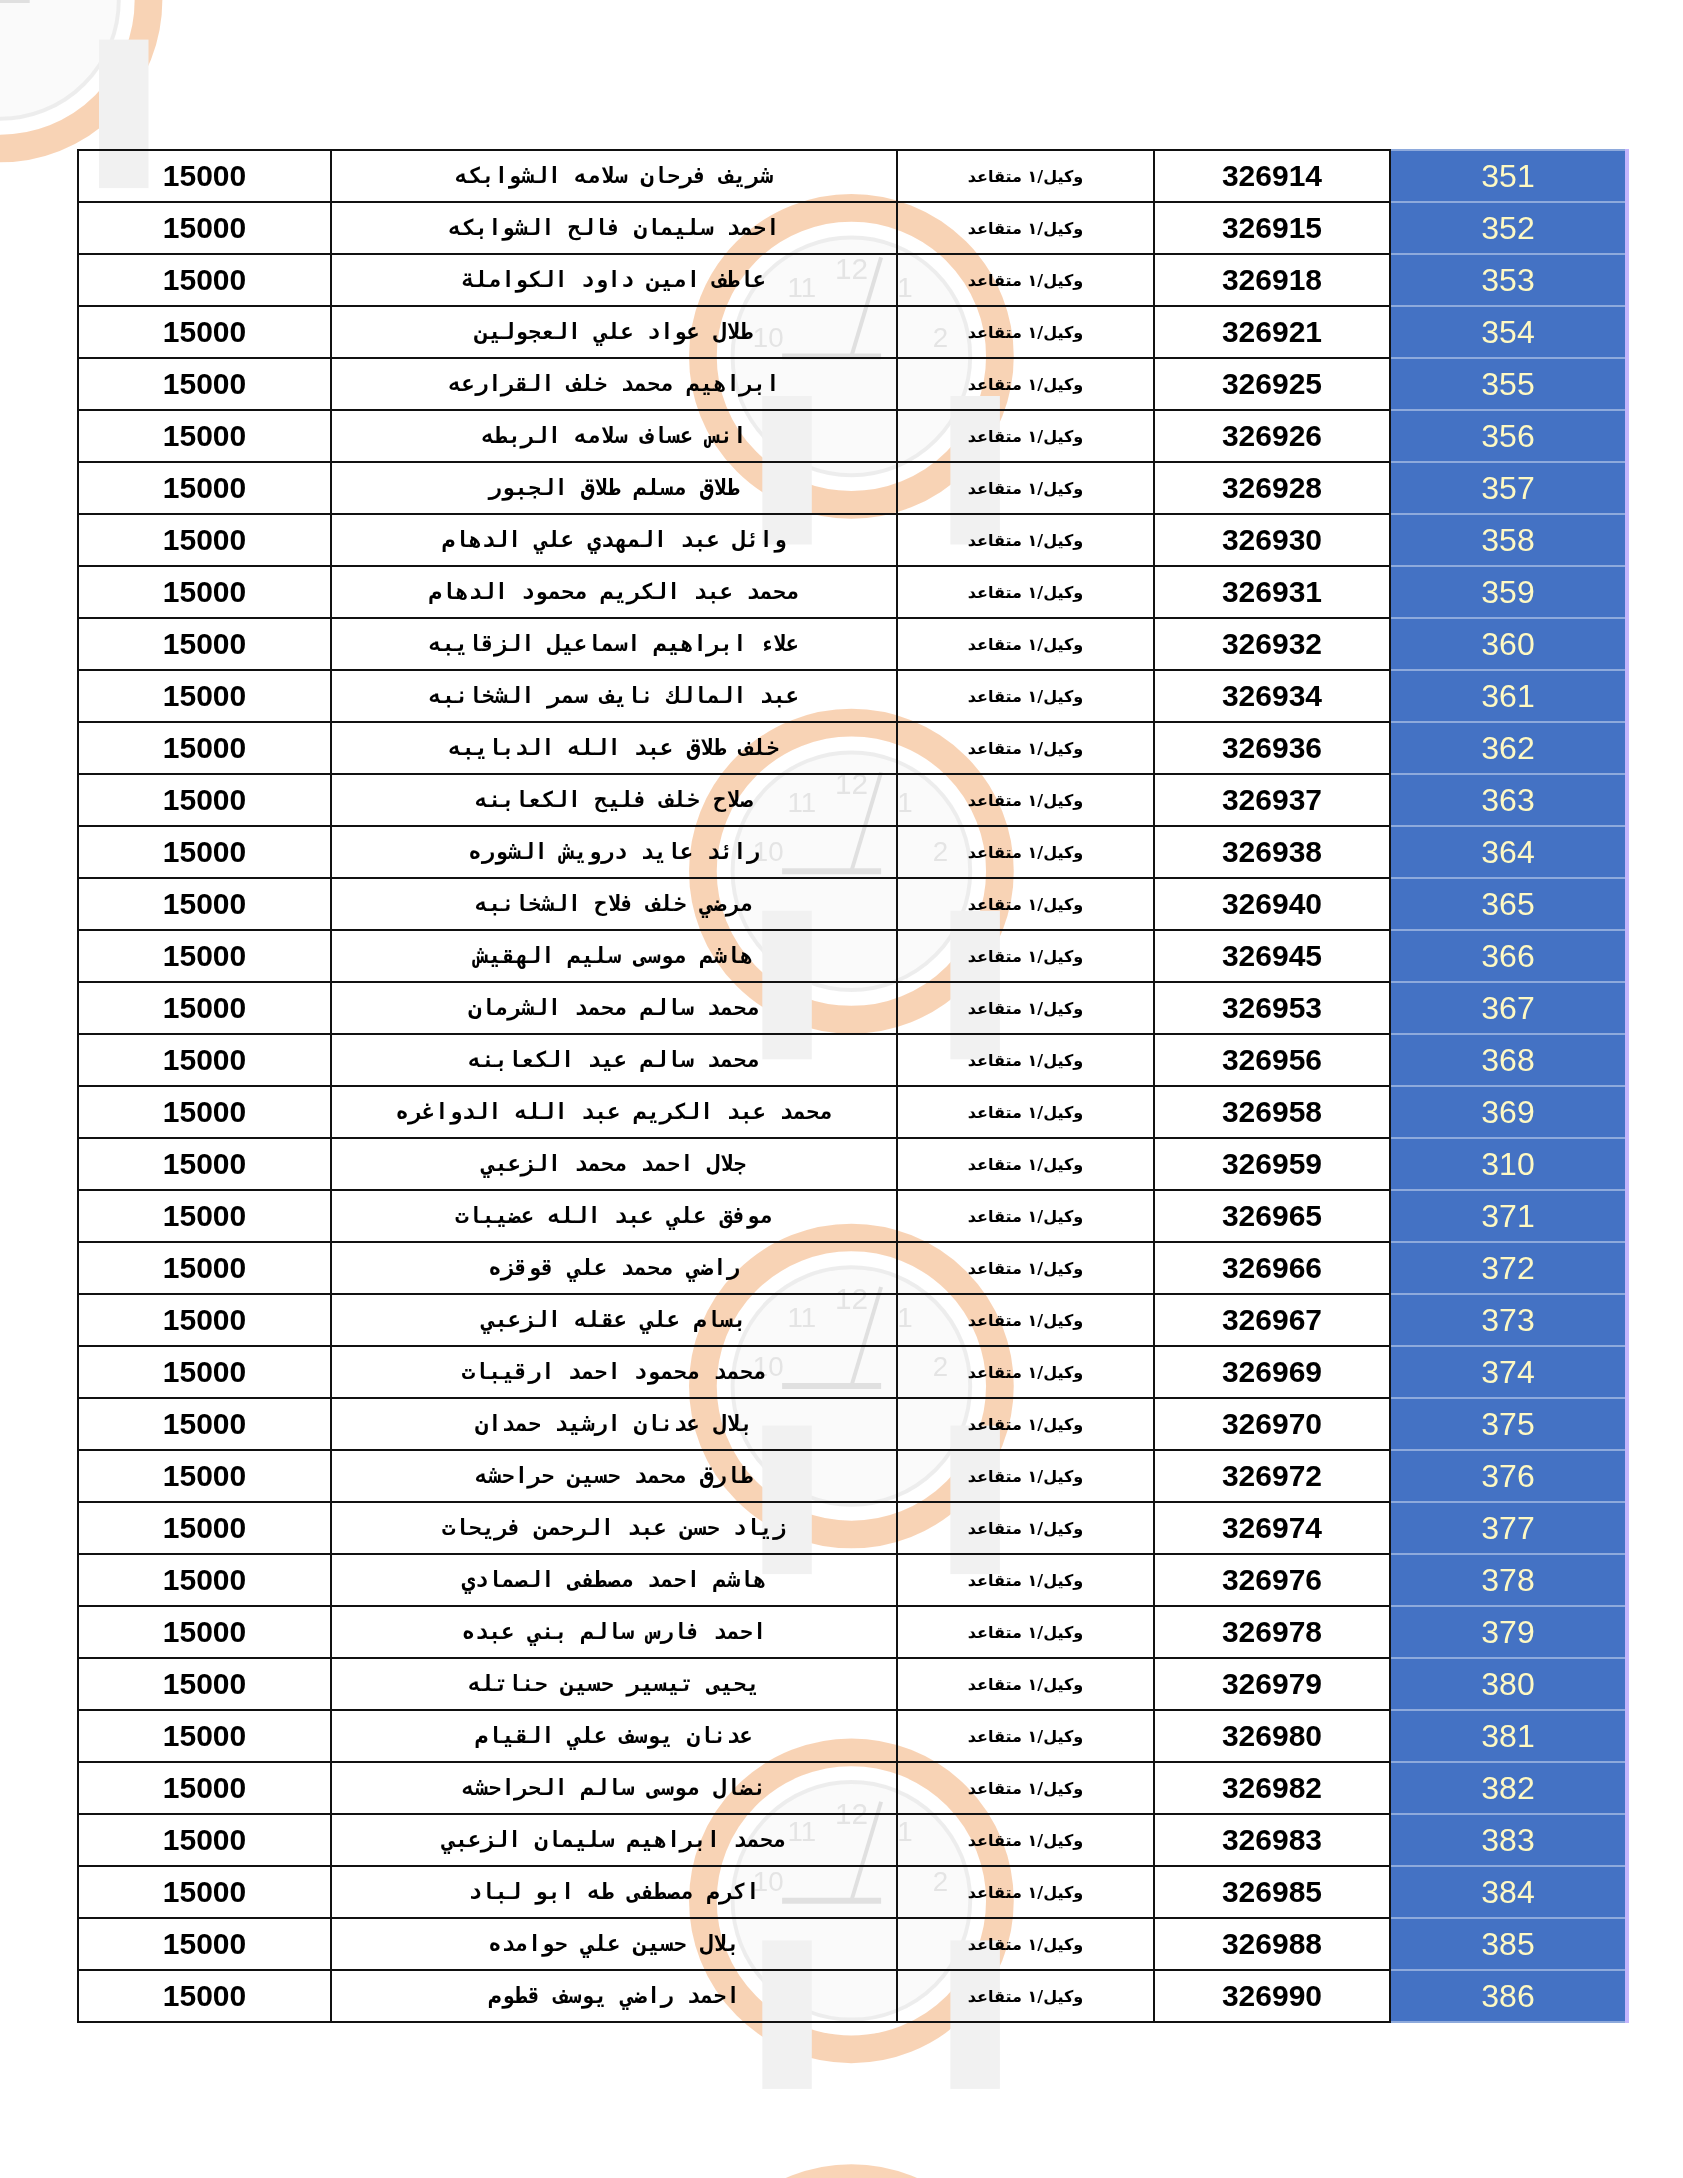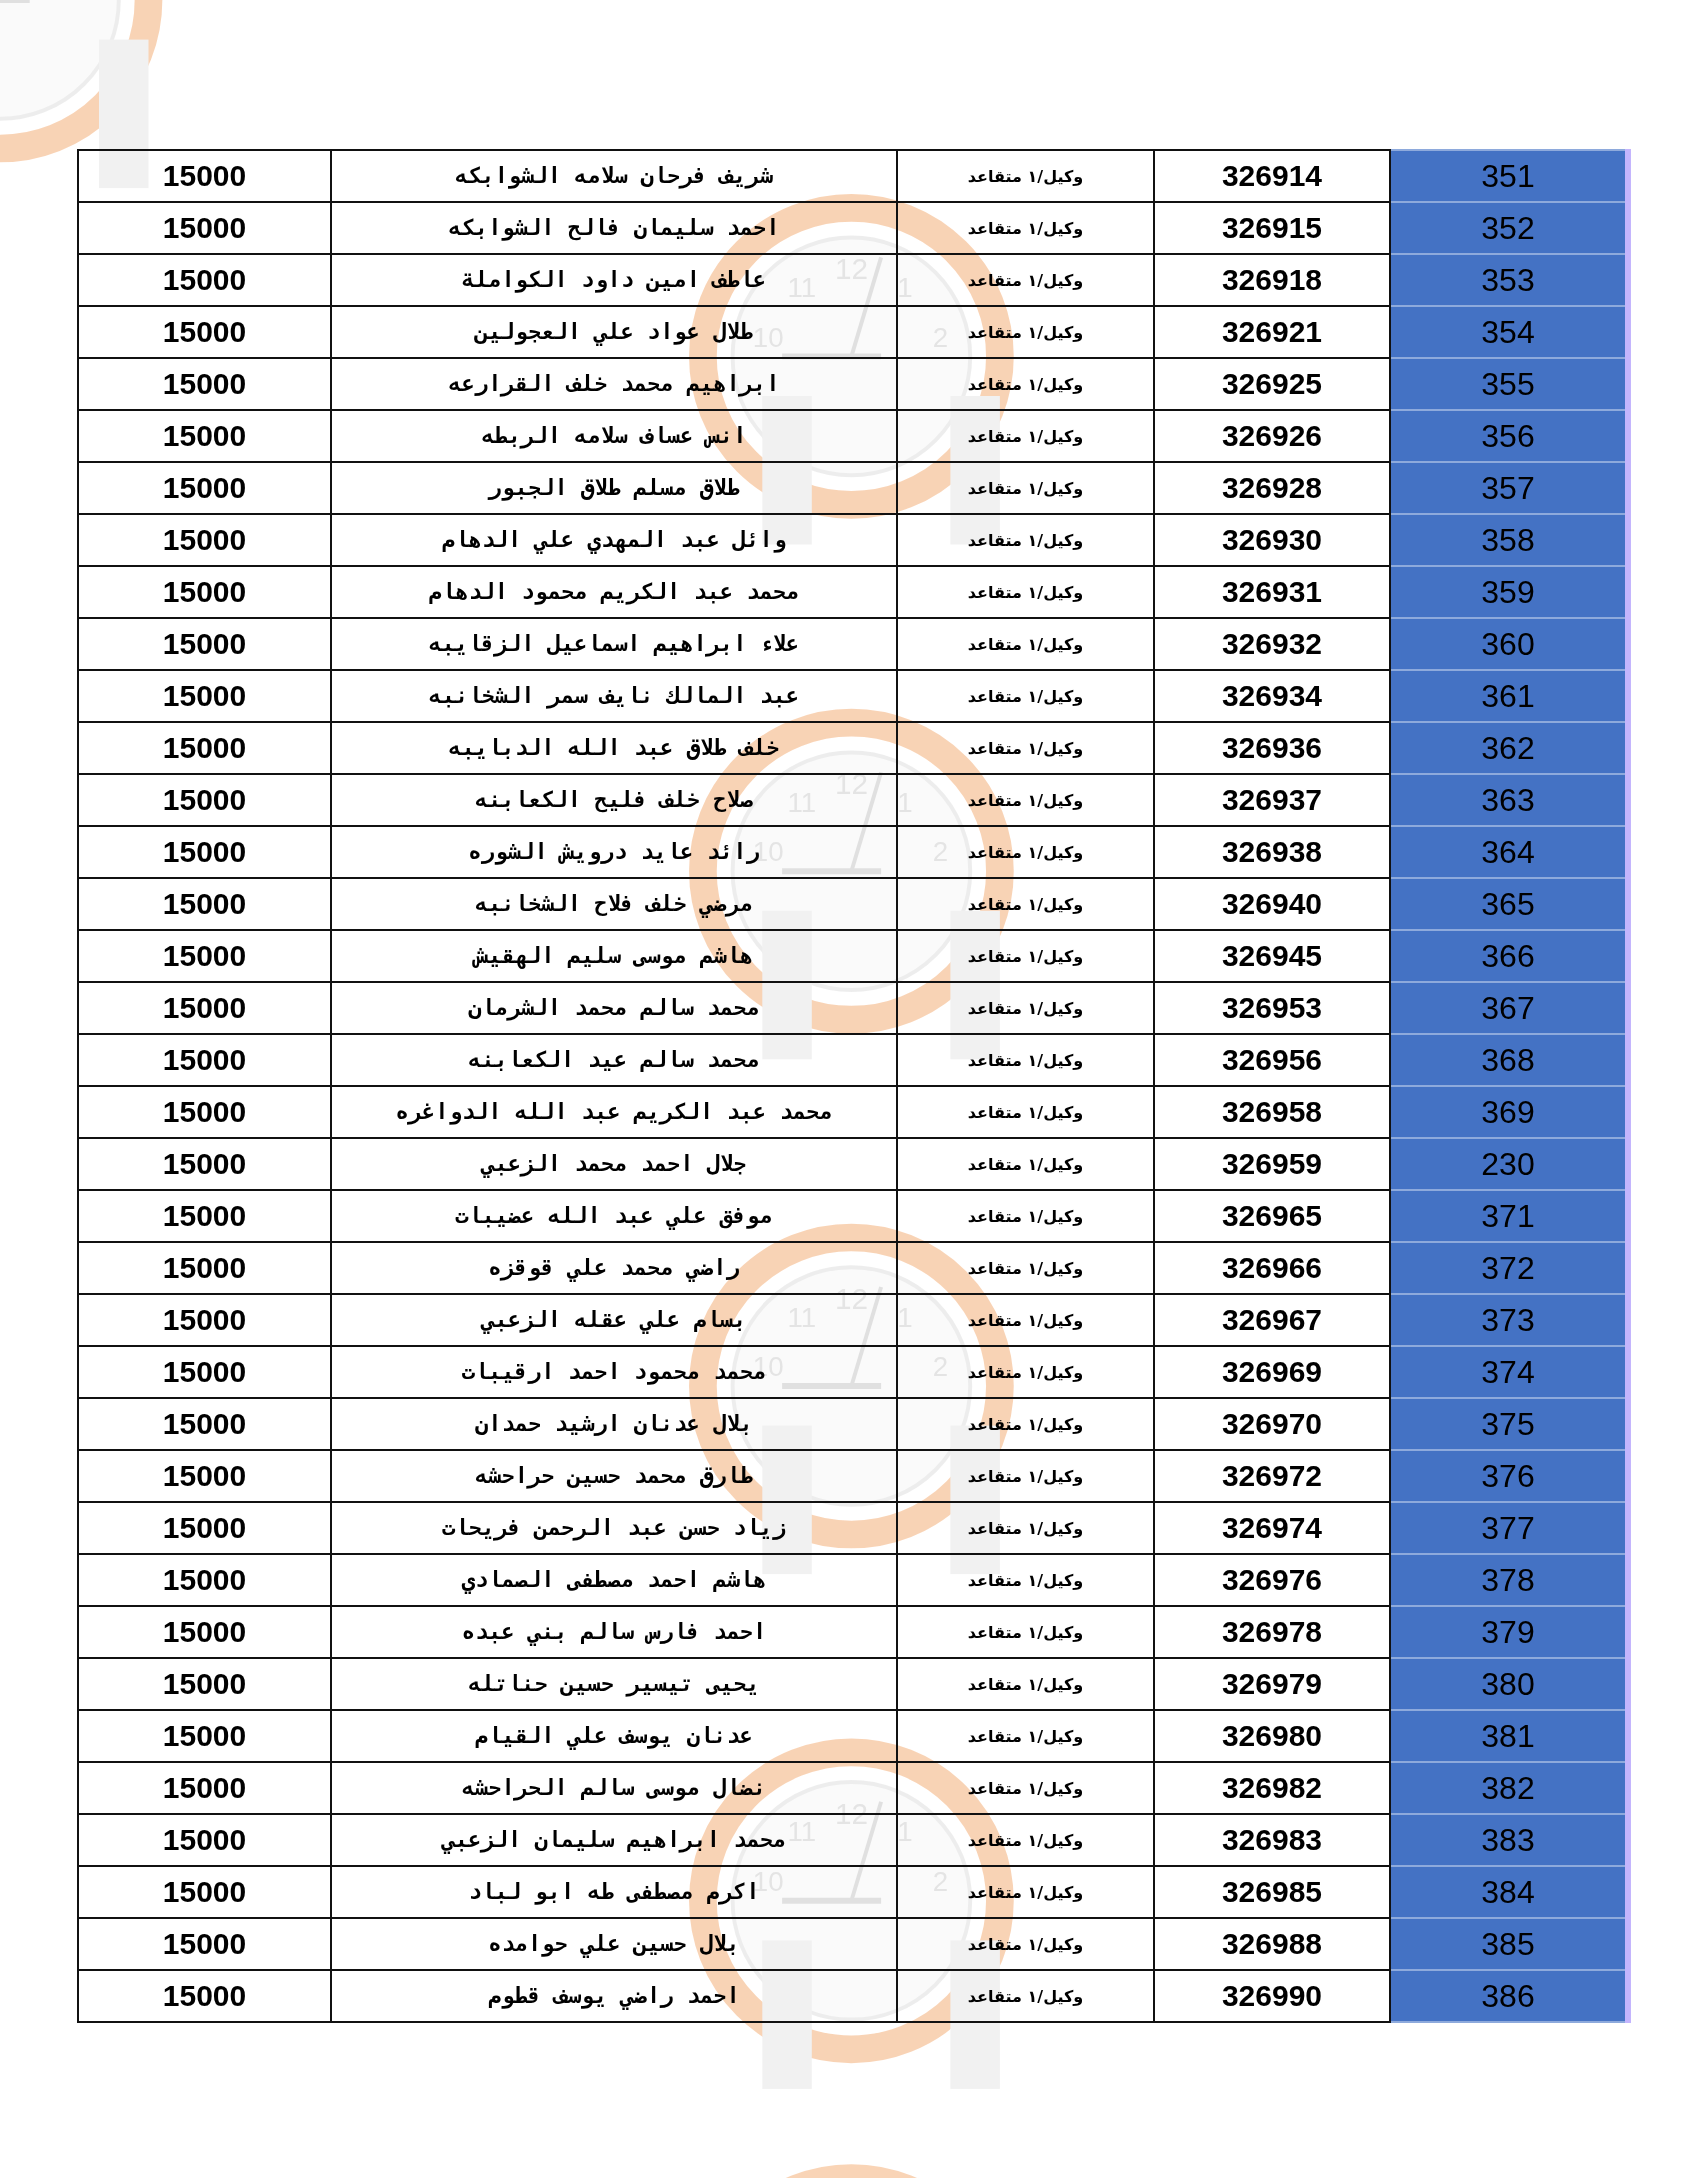--- a/index.html
+++ b/index.html
@@ -5,21 +5,21 @@
   html,body{margin:0;padding:0;background:#fff;}
   body{width:1683px;height:2178px;position:relative;overflow:hidden;font-family:"DejaVu Sans","Liberation Sans",sans-serif;}
   .wm{position:absolute;left:0;top:0;width:1683px;height:2178px;pointer-events:none;z-index:0;}
   .tbl{position:absolute;left:77px;top:149px;width:1538px;border-collapse:collapse;table-layout:fixed;z-index:1;}
   .tbl td{height:50px;border:2px solid #111;padding:0;text-align:center;vertical-align:middle;font-weight:bold;color:#000;background:transparent;}
   .tbl tr{height:52px;}
   .c-amt{width:251px;font-size:30px;font-family:"Liberation Sans",sans-serif;}
   .c-name{width:564px;font-size:22px;direction:rtl;font-family:Liberation Mono, monospace;}
   .c-type{width:255px;font-size:16px;direction:rtl;font-family:"DejaVu Sans",sans-serif;}
   .c-id{width:234px;font-size:30px;font-family:"Liberation Sans",sans-serif;margin-left:32px;}
-  .tbl td.c-sn{width:234px;font-size:32px;color:#000000;background:#4472C4;border-top:2px solid #8eaadc;border-bottom:2px solid #8eaadc;border-right:6px solid #c4b5fd;font-family:"Liberation Sans",sans-serif;font-weight:normal;}
+  .tbl td.c-sn{width:234px;font-size:32px;color:#fef9c3;background:#4472C4;border-top:2px solid #8eaadc;border-bottom:2px solid #8eaadc;border-right:4px solid #c4b5fd;font-family:"Liberation Sans",sans-serif;font-weight:normal;}
 </style>
 </head>
 <body>
 
 <svg class="wm" viewBox="0 0 1700 2200" xmlns="http://www.w3.org/2000/svg">
   <g id="wmclock" opacity="0.55">
     <circle cx="0" cy="0" r="150" fill="none" stroke="#f4b07a" stroke-width="28"></circle>
     <circle cx="0" cy="0" r="120" fill="#f7f7f7" stroke="#e0e0e0" stroke-width="4"></circle>
     <text x="0" y="-78" font-size="30" fill="#cfcfcf" text-anchor="middle" font-family="Liberation Sans, sans-serif">12</text>
     <text x="-50" y="-60" font-size="28" fill="#cfcfcf" text-anchor="middle" font-family="Liberation Sans, sans-serif">11</text>
@@ -190,21 +190,21 @@
     <td class="c-type">وكيل/١ متقاعد</td>
     <td class="c-id">326958</td>
     <td class="c-sn">369</td>
   </tr>
 
   <tr>
     <td class="c-amt">15000</td>
     <td class="c-name">جلال احمد محمد الزعبي</td>
     <td class="c-type">وكيل/١ متقاعد</td>
     <td class="c-id">326959</td>
-    <td class="c-sn">230</td>
+    <td class="c-sn">310</td>
   </tr>
 
   <tr>
     <td class="c-amt">15000</td>
     <td class="c-name">موفق علي عبد الله عضيبات</td>
     <td class="c-type">وكيل/١ متقاعد</td>
     <td class="c-id">326965</td>
     <td class="c-sn">371</td>
   </tr>
 

